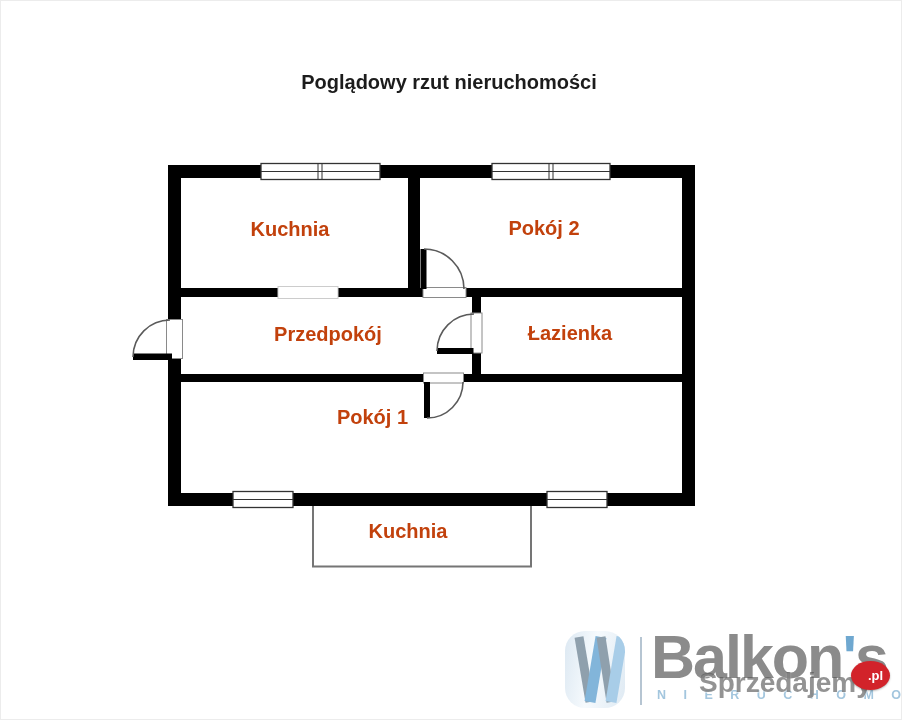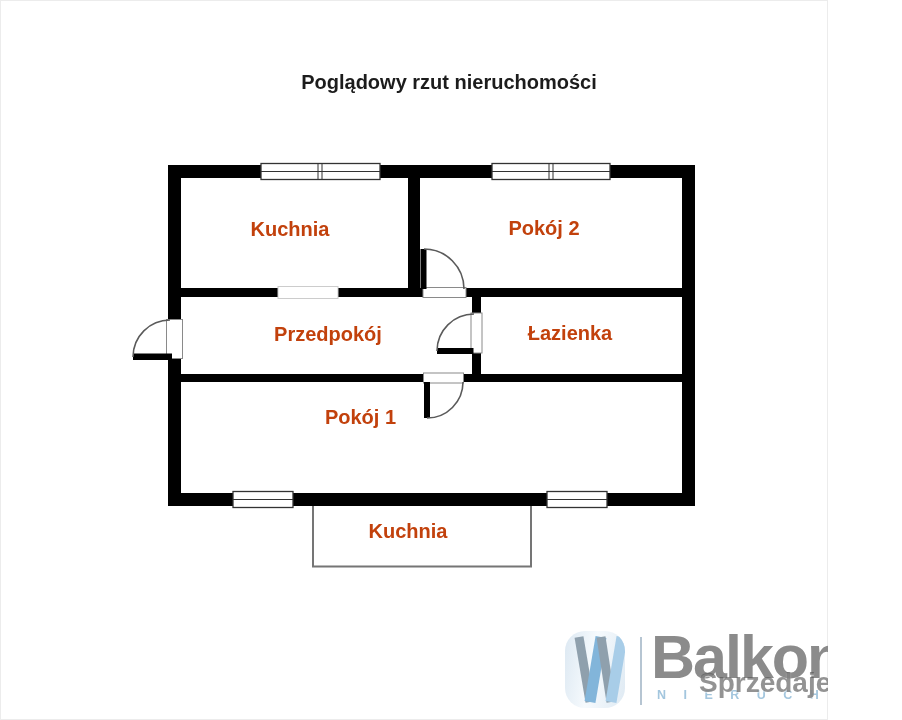--- a/index.html
+++ b/index.html
@@ -1,33 +1,33 @@
 <!DOCTYPE html>
 <html><head>
 <meta charset="utf-8">
 <style>
   html,body{margin:0;padding:0;background:#ffffff;}
   .canvas{
-    position:relative;width:828px;height:720px;background:#ffffff;overflow:hidden;
+    position:relative;width:902px;height:720px;background:#ffffff;overflow:hidden;
     font-family:"Liberation Sans", sans-serif;
     box-shadow:inset 0 0 0 1px #ececec;
   }
   .lbl{
     position:absolute;transform:translate(-50%,-50%);
     font-weight:bold;font-size:20px;color:#c2410c;white-space:nowrap;
   }
   .title{
     position:absolute;left:449px;top:82px;transform:translate(-50%,-50%);
     font-weight:bold;font-size:20px;color:#1c1c1c;white-space:nowrap;
   }
   #lbl-kuchnia{left:290px;top:229px;}
   #lbl-pokoj2{left:532px;top:228px;padding-left:24px;}
   #lbl-przedpokoj{left:328px;top:334px;}
   #lbl-lazienka{left:570px;top:333px;}
-  #lbl-pokoj1{left:355px;top:417px;padding-left:11px;}
+  #lbl-pokoj1{left:367px;top:417px;padding-left:11px;}
   #lbl-balkon{left:408px;top:531px;}
 
   .plan-svg{position:absolute;left:0;top:0;}
 
   
   .logo-badge{
     position:absolute;left:565px;top:631px;width:60px;height:77px;
     border-radius:20px;overflow:hidden;z-index:20;
     background:linear-gradient(100deg,#dce8f2 0%,#f6fafd 45%,#dfeaf3 100%);
   }

